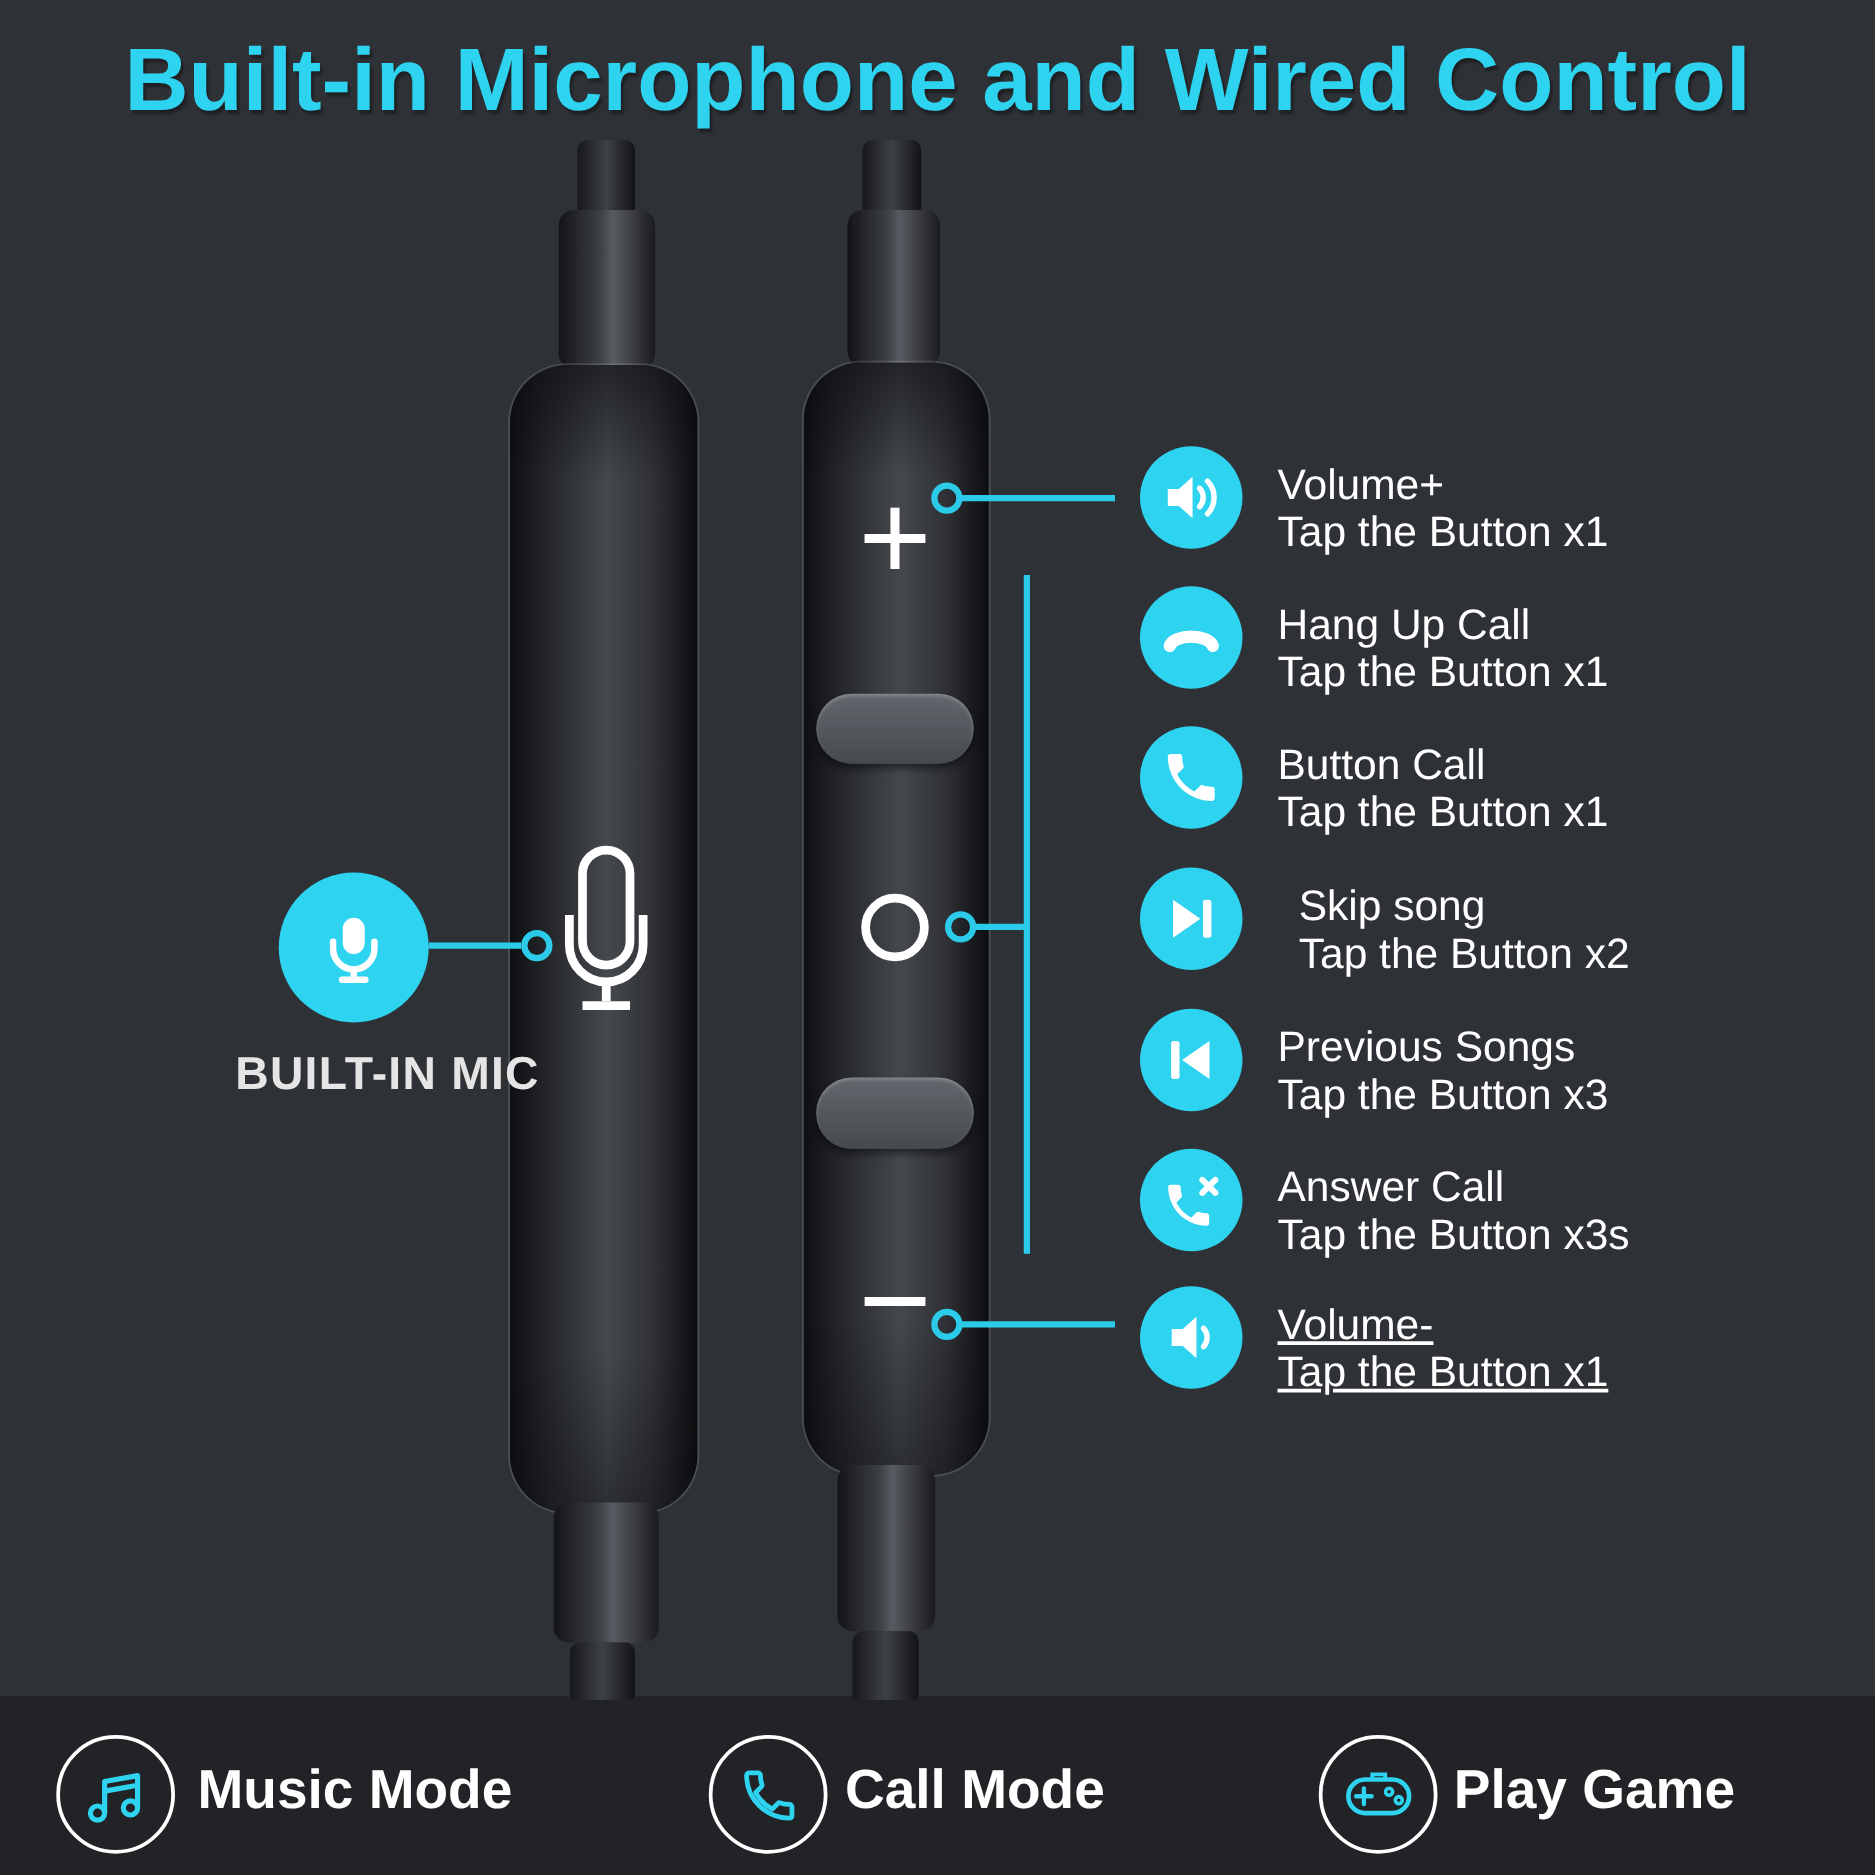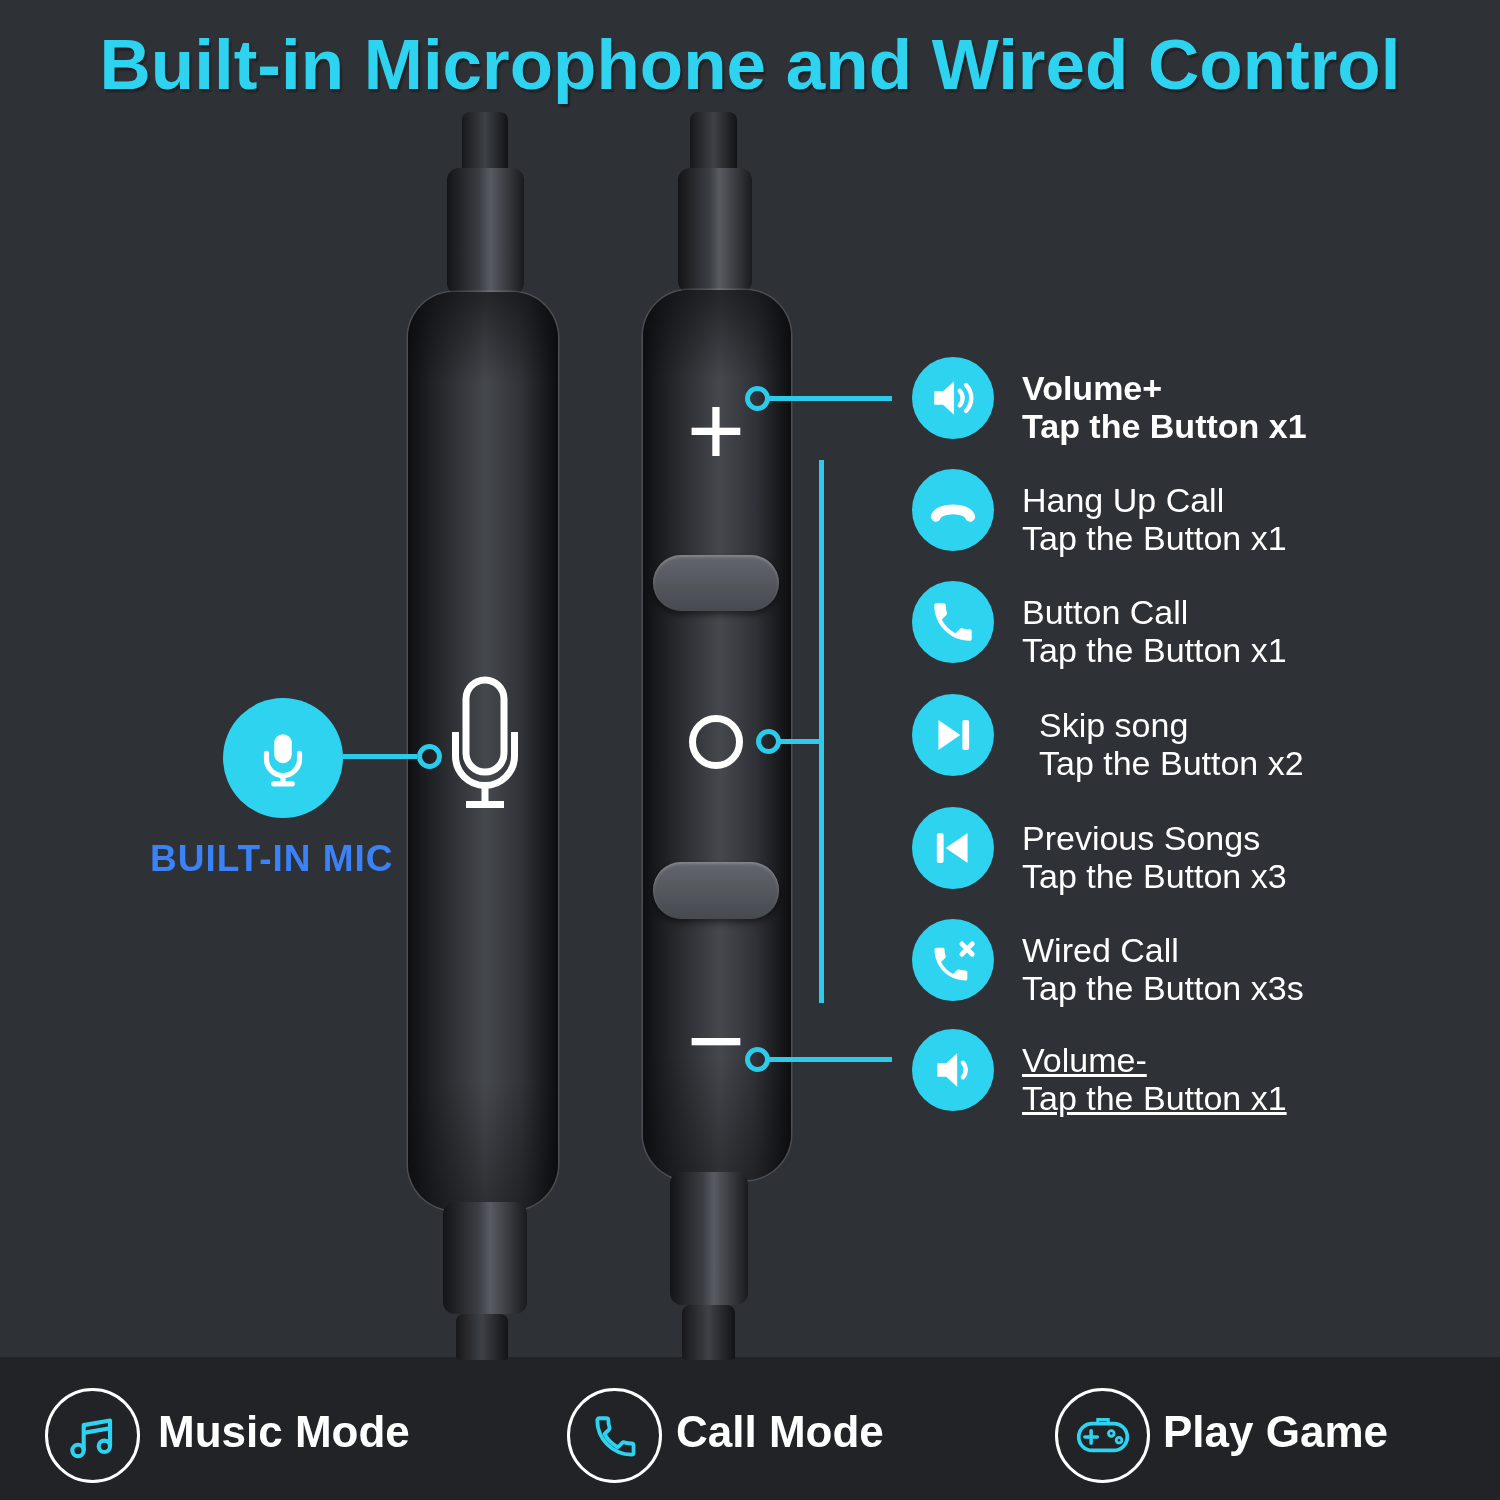--- a/index.html
+++ b/index.html
@@ -55,21 +55,21 @@
   .c-line{background:var(--line);}
   .c-ring{
     width:25px;height:25px;border:5px solid var(--line);border-radius:50%;box-sizing:border-box;
   }
   
   .mic-badge{
     width:120px;height:120px;border-radius:50%;background:var(--accent);
     display:flex;align-items:center;justify-content:center;
   }
   .mic-label{
-    width:320px;color:#3b82f6;font-size:37px;font-weight:bold;letter-spacing:1px;
+    width:320px;text-align:center;color:#e5e5e5;font-size:37px;font-weight:bold;letter-spacing:1px;
   }
   
   .callout-icon{
     width:82px;height:82px;border-radius:50%;background:var(--accent);
     display:flex;align-items:center;justify-content:center;
   }
   .callout-text{width:420px;color:#fff;font-size:34px;line-height:38px;}
   
   .mode-circle{
     width:95px;height:95px;border:3px solid #fff;border-radius:50%;box-sizing:border-box;
@@ -136,21 +136,21 @@
   </div>
   <div class="abs mic-label" style="left:150px;top:838px;">BUILT-IN MIC</div>
 
   <div class="abs callout-icon" style="left:912px;top:357px;">
     <svg width="50" height="50" viewBox="0 0 48 48">
       <path d="M6 17.5h8.5L25 8v32l-10.5-9.5H6z" fill="#fff"></path>
       <path d="M30.5 17a10.5 10.5 0 0 1 0 14" fill="none" stroke="#fff" stroke-width="4.2" stroke-linecap="round"></path>
       <path d="M36.5 11.5a18 18 0 0 1 0 25" fill="none" stroke="#fff" stroke-width="4.2" stroke-linecap="round"></path>
     </svg>
   </div>
-  <div class="abs callout-text" style="left:1022px;top:369px;font-weight:bold;">
+  <div class="abs callout-text" style="left:1022px;top:369px;">
     <div>Volume+</div>
     <div>Tap the Button x1</div>
   </div>
 
   <div class="abs callout-icon" style="left:912px;top:469px;">
     <svg width="50" height="50" viewBox="0 0 48 48">
       <path d="M7.5 30.5C11 21 37 21 40.5 30.5" fill="none" stroke="#fff" stroke-width="9.5" stroke-linecap="round"></path>
     </svg>
   </div>
   <div class="abs callout-text" style="left:1022px;top:481px;">
@@ -194,21 +194,21 @@
 
   <div class="abs callout-icon" style="left:912px;top:919px;">
     <svg width="50" height="50" viewBox="0 0 48 48">
       <g transform="translate(1,7) scale(1.75)">
         <path d="M6.62 10.79c1.44 2.83 3.76 5.14 6.59 6.59l2.2-2.2c.27-.27.67-.36 1.02-.24 1.12.37 2.33.57 3.57.57.55 0 1 .45 1 1V20c0 .55-.45 1-1 1-9.39 0-17-7.61-17-17 0-.55.45-1 1-1h3.5c.55 0 1 .45 1 1 0 1.25.2 2.45.57 3.57.11.35.03.74-.25 1.02l-2.2 2.2z" fill="#fff"></path>
       </g>
       <path d="M32.5 8.5l10 10M42.5 8.5l-10 10" stroke="#fff" stroke-width="4.6" stroke-linecap="round"></path>
     </svg>
   </div>
   <div class="abs callout-text" style="left:1022px;top:931px;">
-    <div>Wired Call</div>
+    <div>Answer Call</div>
     <div>Tap the Button x3s</div>
   </div>
 
   <div class="abs callout-icon" style="left:912px;top:1029px;">
     <svg width="50" height="50" viewBox="0 0 48 48">
       <path d="M9 17.5h8.5L28 8v32l-10.5-9.5H9z" fill="#fff"></path>
       <path d="M33.5 17a10.5 10.5 0 0 1 0 14" fill="none" stroke="#fff" stroke-width="4.2" stroke-linecap="round"></path>
     </svg>
   </div>
   <div class="abs callout-text" style="left:1022px;top:1041px;text-decoration:underline;">

